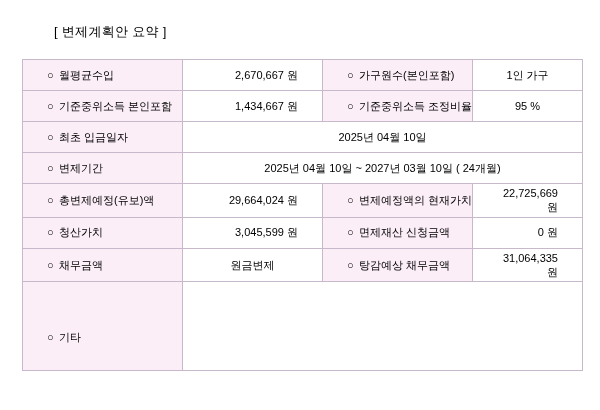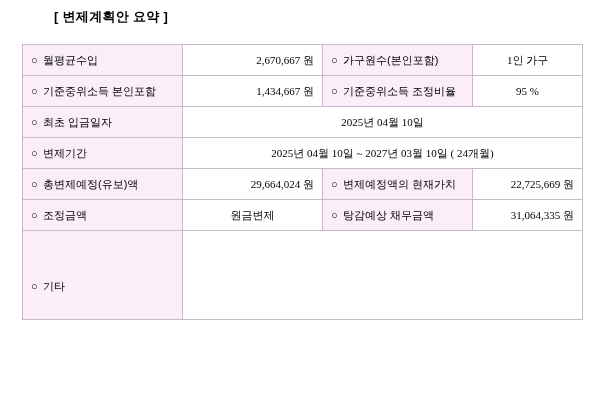--- a/index.html
+++ b/index.html
@@ -17,48 +17,47 @@
   }
   .page {
     position: relative;
     width: 600px;
     height: 410px;
     box-sizing: border-box;
     padding: 0;
   }
   .doc-title {
     font-size: 13px;
-    font-weight: bold;
-    margin: 8px 0 0 14px;
+    font-weight: normal;
+    margin: 23px 0 0 14px;
     letter-spacing: 0.3px;
     padding-left: 40px;
   }
   .table-wrap {
     margin: 18px 14px 0 22px;
   }
   table.summary {
     border-collapse: collapse;
     width: 560px;
     table-layout: fixed;
   }
   table.summary td {
     border: 1px solid #c8b8cc;
     height: 26px;
-    padding: 2px 8px;
+    padding: 2px 24px;
     vertical-align: middle;
     font-size: 11px;
     line-height: 1.3;
   }
   td.label {
     background: #fbeef7;
     white-space: nowrap;
   }
   td.value {
     background: #ffffff;
-    font-family: Liberation Serif, serif;
   }
   td.value.num {
     text-align: right;
   }
   td.value.left {
     text-align: center;
   }
   .bullet {
     display: inline-block;
     width: 12px;
@@ -131,25 +130,35 @@
           <td class="label">
             <span class="bullet">○</span><span>총변제예정(유보)액</span>
           </td>
           <td class="value num">29,664,024 원</td>
           <td class="label">
             <span class="bullet">○</span><span>변제예정액의 현재가치</span>
           </td>
           <td class="value num">22,725,669 원</td>
         </tr>
 
+        <tr>
+          <td class="label">
+            <span class="bullet">○</span><span>청산가치</span>
+          </td>
+          <td class="value num">3,045,599 원</td>
+          <td class="label">
+            <span class="bullet">○</span><span>면제재산 신청금액</span>
+          </td>
+          <td class="value num">0 원</td>
+        </tr>
 
 
         <tr>
           <td class="label">
-            <span class="bullet">○</span><span>조정금액</span>
+            <span class="bullet">○</span><span>채무금액</span>
           </td>
           <td class="value left">원금변제</td>
           <td class="label">
             <span class="bullet">○</span><span>탕감예상 채무금액</span>
           </td>
           <td class="value num">31,064,335 원</td>
         </tr>
 
         <tr>
           <td class="label tall">

